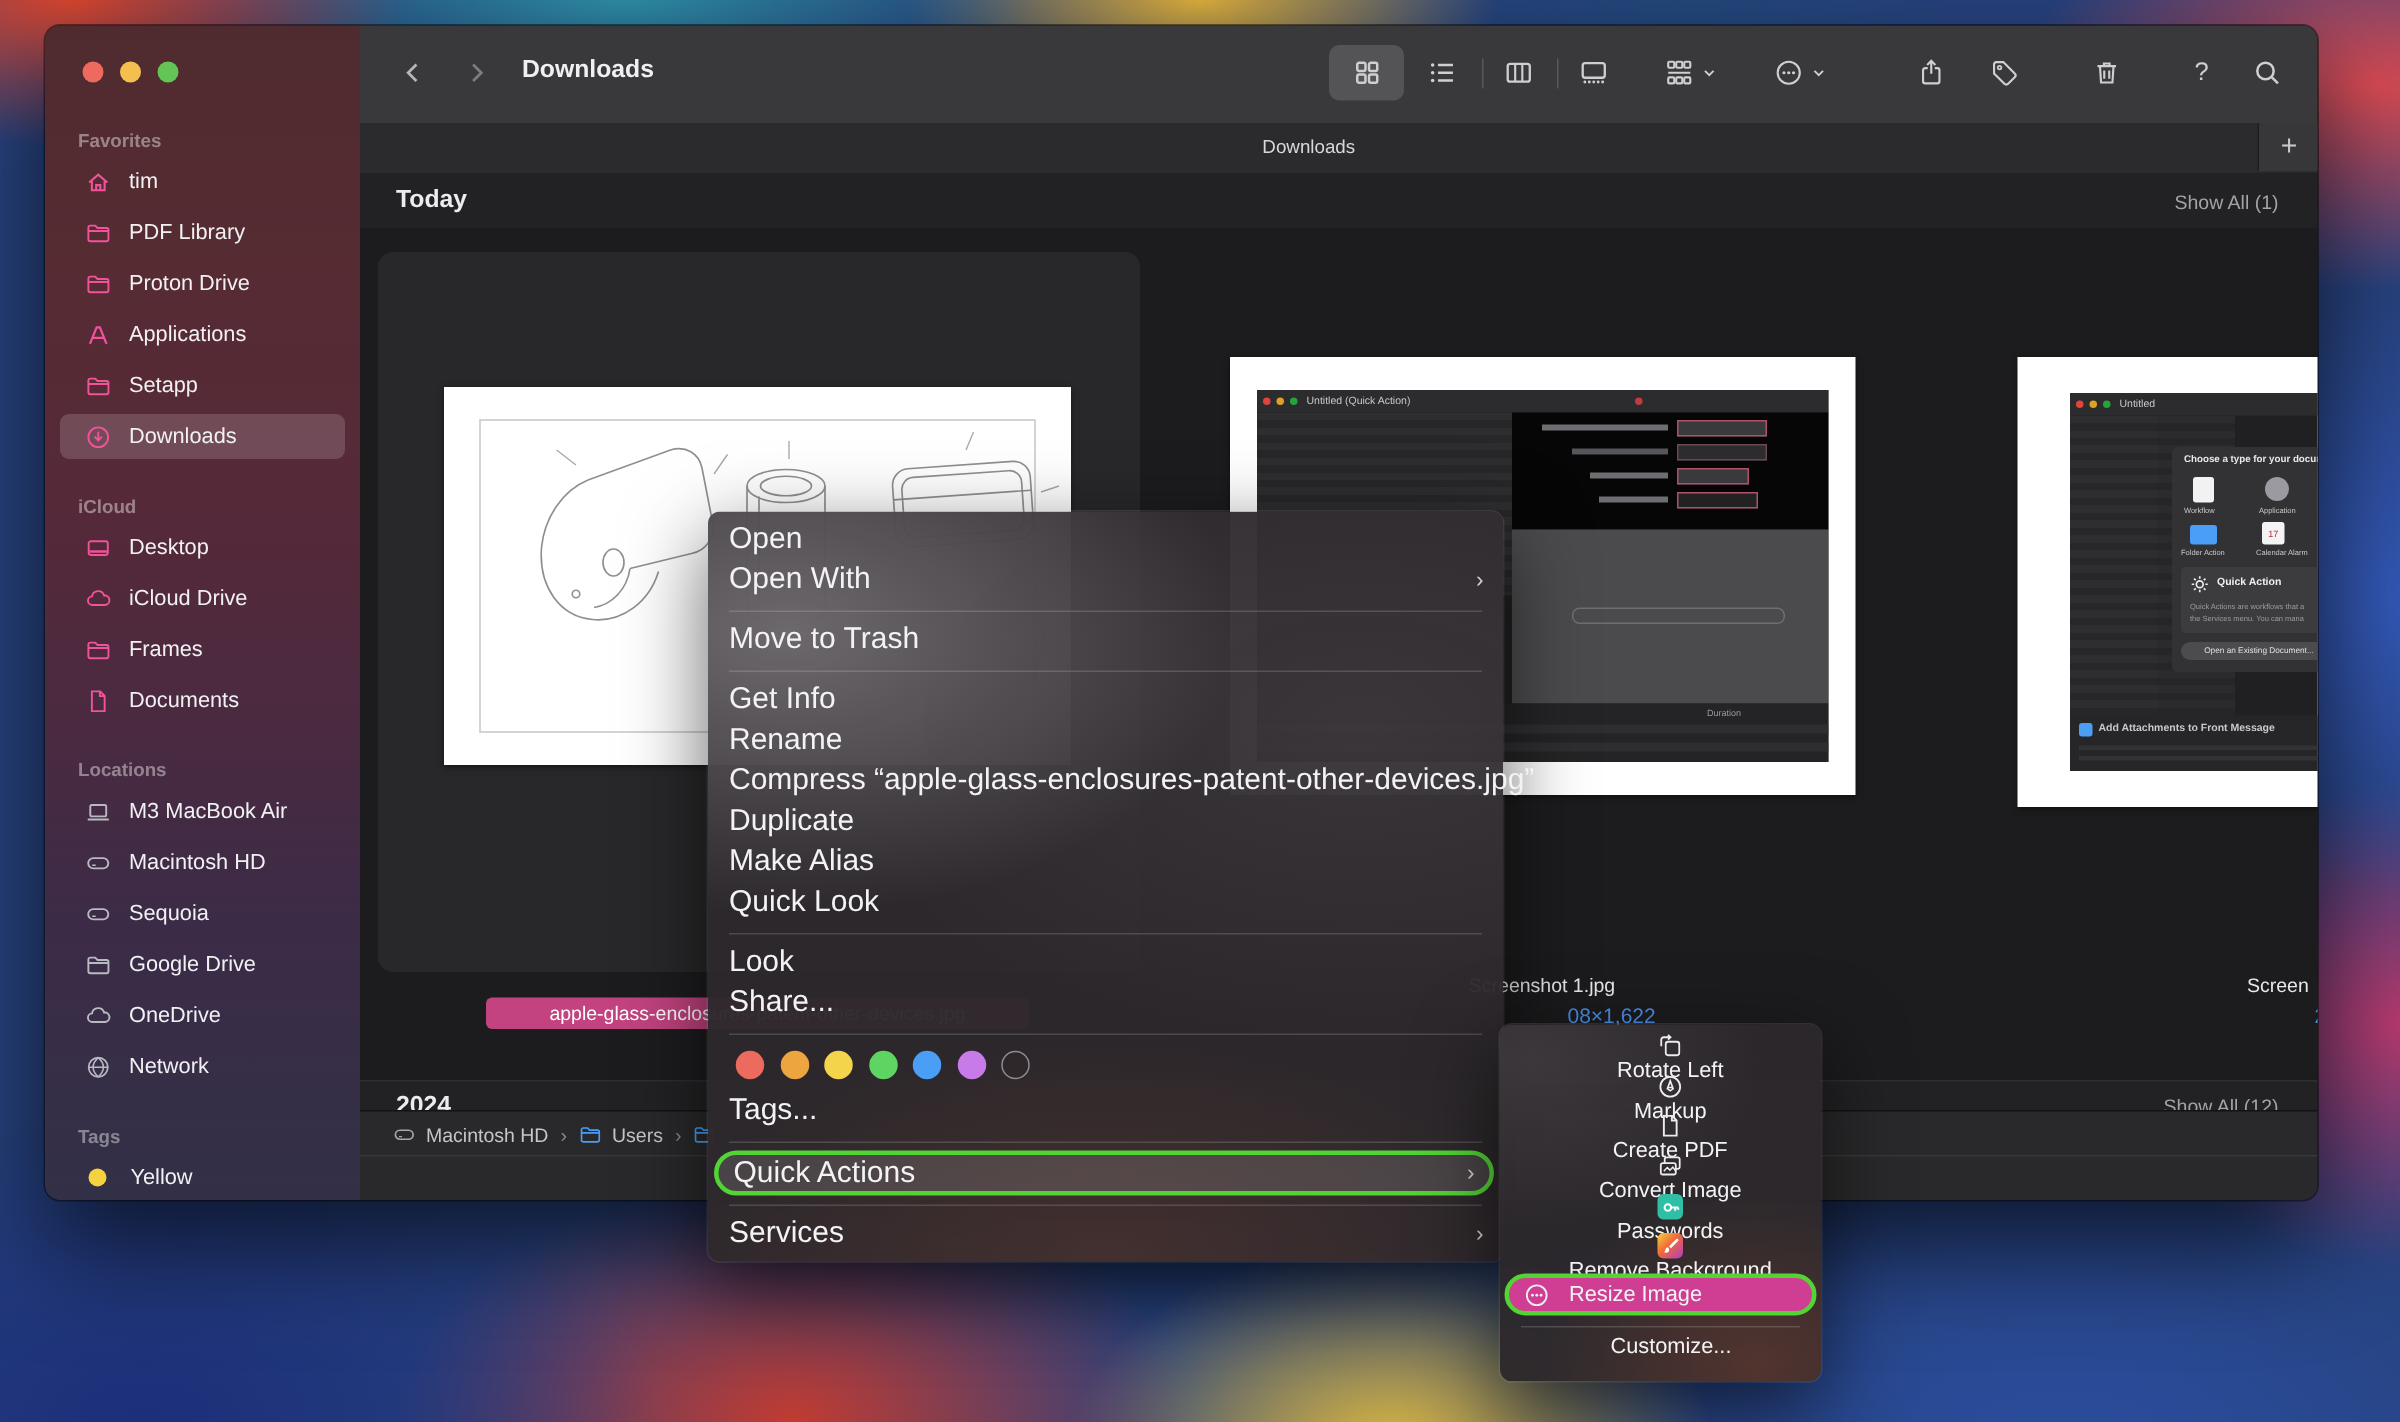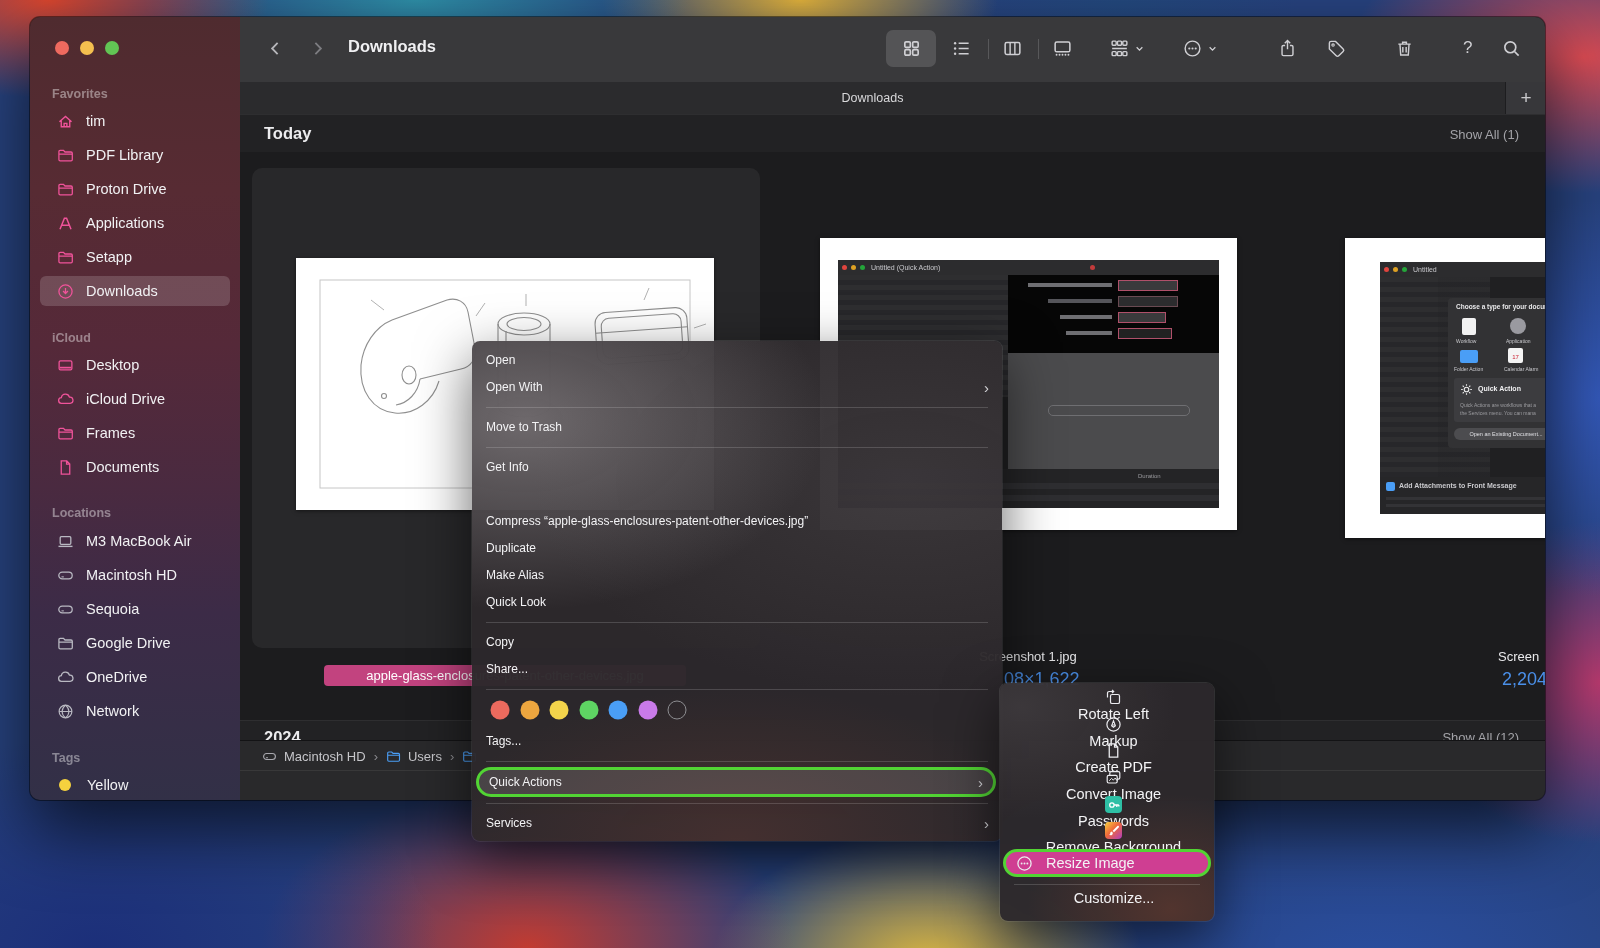--- a/index.html
+++ b/index.html
@@ -49,21 +49,21 @@
     display:flex;align-items:center;justify-content:center;color:#c9c9cc;font-size:19px;font-weight:300;}
   .gheader{position:absolute;left:0;width:1305px;background:#222224;border-top:1px solid #2e2e30;border-bottom:1px solid #141416;overflow:hidden;}
   .gtitle{position:absolute;left:24px;font-size:16.5px;font-weight:700;color:#ececee;}
   .gshow{position:absolute;right:26px;font-size:13px;color:#a3a3a8;}
   .content{position:absolute;left:0;top:135px;width:1305px;height:588px;background:#1c1c1e;}
   .selrect{position:absolute;left:12px;top:16px;width:508px;height:480px;border-radius:10px;background:rgba(255,255,255,.055);}
   .thumb{position:absolute;background:#fff;box-shadow:0 1px 4px rgba(0,0,0,.5);}
   .fname{position:absolute;font-size:13px;color:#e9e9eb;white-space:nowrap;}
   .fpill{position:absolute;height:21px;border-radius:4px;display:flex;align-items:center;justify-content:center;
     font-size:13px;color:#fff;white-space:nowrap;overflow:hidden;}
-  .fdim{position:absolute;font-size:18px;white-space:nowrap;}
+  .fdim{position:absolute;font-size:14px;white-space:nowrap;margin-left:41px;}
   .pathbar{position:absolute;left:0;top:723px;width:1305px;height:30px;background:#29292b;border-top:1px solid #131315;}
   .crumb{position:absolute;top:0;height:30px;display:flex;align-items:center;font-size:13px;color:#c6c6ca;white-space:nowrap;}
   .csep{color:#8a8a8e;font-size:13px;}
   .statusbar{position:absolute;left:0;top:753px;width:1305px;height:30px;background:#29292b;border-top:1px solid rgba(255,255,255,.07);}
   
   .appwin{position:absolute;background:#202022;overflow:hidden;}
   .appbar{position:absolute;left:0;top:0;right:0;height:15px;background:#2c2c2e;display:flex;align-items:center;}
   .adot{width:5px;height:5px;border-radius:50%;margin-left:4px;}
   .atitle{margin-left:6px;font-size:7px;color:#c8c8cc;white-space:nowrap;}
   .stripes{background:repeating-linear-gradient(180deg,#2e2e30 0 5px,#27272a 5px 10px);}
@@ -75,21 +75,21 @@
       radial-gradient(430px 270px at 10% 16%, rgba(168,162,165,.5), rgba(168,162,165,0) 70%),
       radial-gradient(520px 300px at 82% 28%, rgba(96,92,95,.28), rgba(96,92,95,0) 72%),
       radial-gradient(420px 220px at 50% 100%, rgba(120,62,52,.32), rgba(120,62,52,0) 70%),
       rgba(44,40,43,.97);}
   .sub{left:1000px;top:683px;width:214px;height:238px;z-index:20;
     background:
       radial-gradient(200px 160px at 80% 95%, rgba(140,70,45,.4), rgba(140,70,45,0) 72%),
       radial-gradient(220px 160px at 10% 10%, rgba(90,86,90,.35), rgba(90,86,90,0) 70%),
       rgba(44,40,43,.97);}
   .mrow{position:absolute;left:0;width:100%;height:27px;display:flex;align-items:center;}
-  .mlabel{margin-left:14px;font-size:12px;color:#f3f3f5;white-space:nowrap;}
+  .mlabel{margin-left:14px;font-size:20px;color:#f3f3f5;white-space:nowrap;}
   .mchev{position:absolute;right:13px;top:50%;transform:translateY(-50%);font-size:15px;color:#d4d4d8;}
   .mdiv{position:absolute;left:14px;right:14px;height:1px;background:rgba(255,255,255,.16);}
   .dot{position:absolute;top:50%;transform:translate(-50%,-50%);width:19px;height:19px;border-radius:50%;}
   .dot.empty{background:transparent;border:1.5px solid #8d8d91;width:17px;height:17px;}
   .qa-row{position:absolute;left:4px;right:6px;top:426px;height:30px;border-radius:15px;
     background:rgba(255,255,255,.13);border:3px solid #52d434;box-sizing:border-box;display:flex;align-items:center;}
   .qa-row .mlabel{margin-left:10px;}
   .sirow{position:absolute;left:0;width:100%;height:27px;display:flex;align-items:center;flex-direction:column;}
   .siicon{width:17px;height:17px;margin-left:13px;flex:0 0 auto;color:#ececf0;}
   .silabel{margin-left:13px;font-size:14.5px;color:#f3f3f5;white-space:nowrap;}
@@ -565,35 +565,38 @@
         <span class="mchev">›</span>
       </div>
     <div class="mdiv" style="top:66px"></div>
     <div class="mrow" style="top:72px">
         <span class="mlabel">Move to Trash</span>
       </div>
     <div class="mdiv" style="top:106px"></div>
     <div class="mrow" style="top:112px">
         <span class="mlabel">Get Info</span>
       </div>
+    <div class="mrow" style="top:139px">
+        <span class="mlabel">Rename</span>
+      </div>
     <div class="mrow" style="top:166px">
         <span class="mlabel">Compress “apple-glass-enclosures-patent-other-devices.jpg”</span>
       </div>
     <div class="mrow" style="top:193px">
         <span class="mlabel">Duplicate</span>
       </div>
     <div class="mrow" style="top:247px">
         <span class="mlabel">Quick Look</span>
       </div>
     <div class="mrow" style="top:220px">
         <span class="mlabel">Make Alias</span>
       </div>
     <div class="mdiv" style="top:281px"></div>
     <div class="mrow" style="top:287px">
-        <span class="mlabel">Copy</span>
+        <span class="mlabel">Look</span>
       </div>
     <div class="mrow" style="top:314px">
         <span class="mlabel">Share...</span>
       </div>
     <div class="mdiv" style="top:348px"></div>
     <div class="mrow" style="top:354px;height:30px">
       <span class="dot" style="left: 28px; background-color: rgb(236, 106, 94);"></span>
       <span class="dot" style="left: 57.5px; background-color: rgb(237, 166, 63);"></span>
       <span class="dot" style="left: 87px; background-color: rgb(243, 212, 75);"></span>
       <span class="dot" style="left: 116.5px; background-color: rgb(94, 212, 99);"></span>

